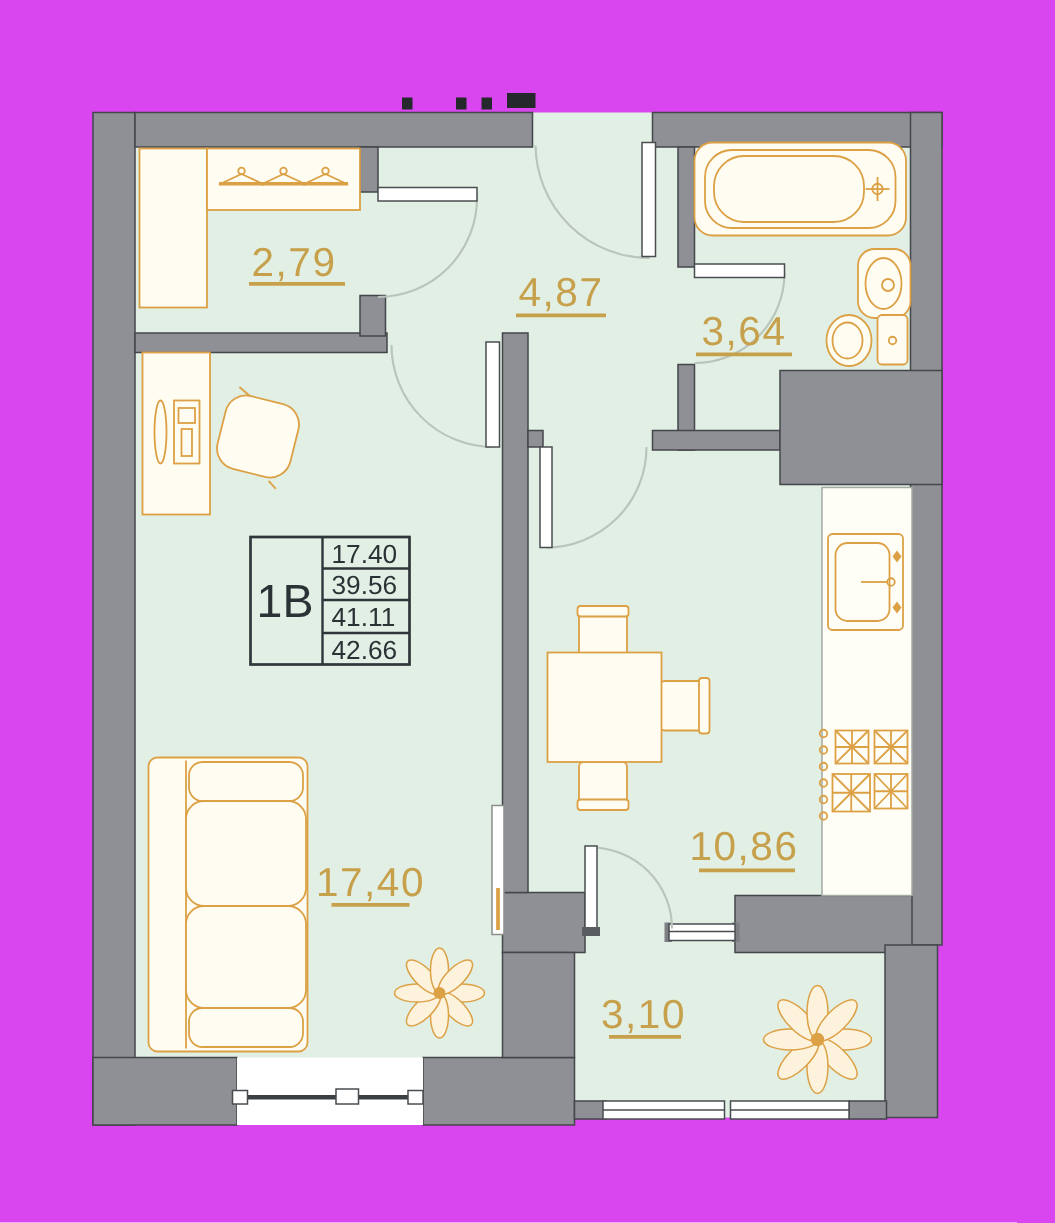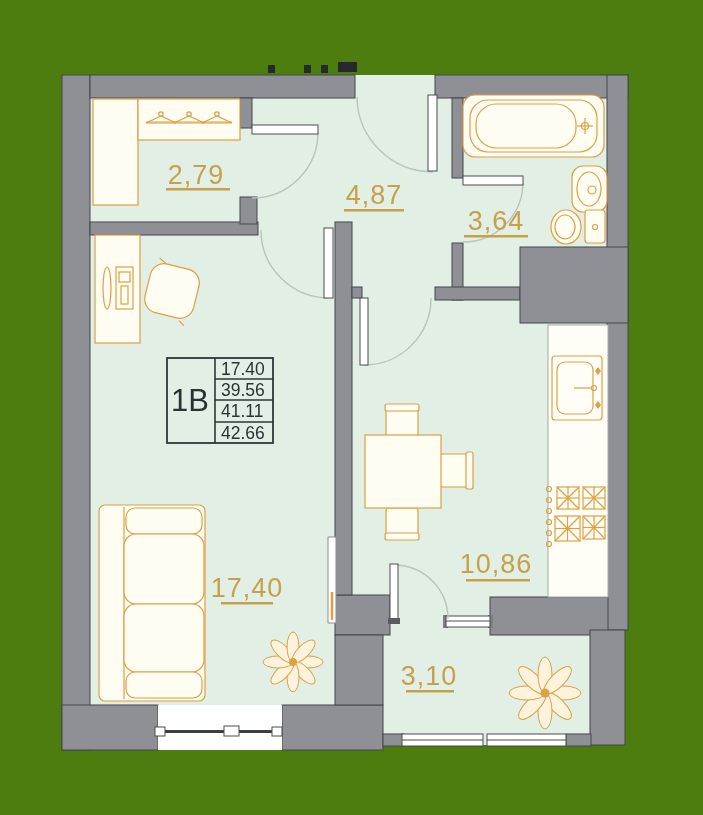--- a/index.html
+++ b/index.html
@@ -1,16 +1,16 @@
 <!DOCTYPE html>
 <html><head>
 <meta charset="utf-8">
 <style>
   html,body{margin:0;padding:0;background:#ffffff;}
-  .stage{width:703px;height:815px;position:relative;background:#4d7c0f;font-family:"Liberation Sans",sans-serif;}
+  .stage{width:703px;height:815px;position:relative;background:#d946ef;font-family:"Liberation Sans",sans-serif;}
   svg{display:block}
   .wall{fill:#8f9095;stroke:#43464a;stroke-width:1;}
   .dark{fill:#26292c;}
   .leaf{fill:#ffffff;stroke:#4a4d50;stroke-width:1;}
   .arc{fill:none;stroke:#b9c4bb;stroke-width:1.4;}
   .furn{fill:#fffdf2;stroke:#dca045;stroke-width:1.2;}
   .furnline{fill:none;stroke:#dca045;stroke-width:1.2;}
   .counter{fill:#fffef6;stroke:#a3aba3;stroke-width:1;}
   .glaz{fill:#ffffff;stroke:#4a4d50;stroke-width:1;}
   .room-label{fill:#c7a04c;font-size:27px;letter-spacing:1px;}

